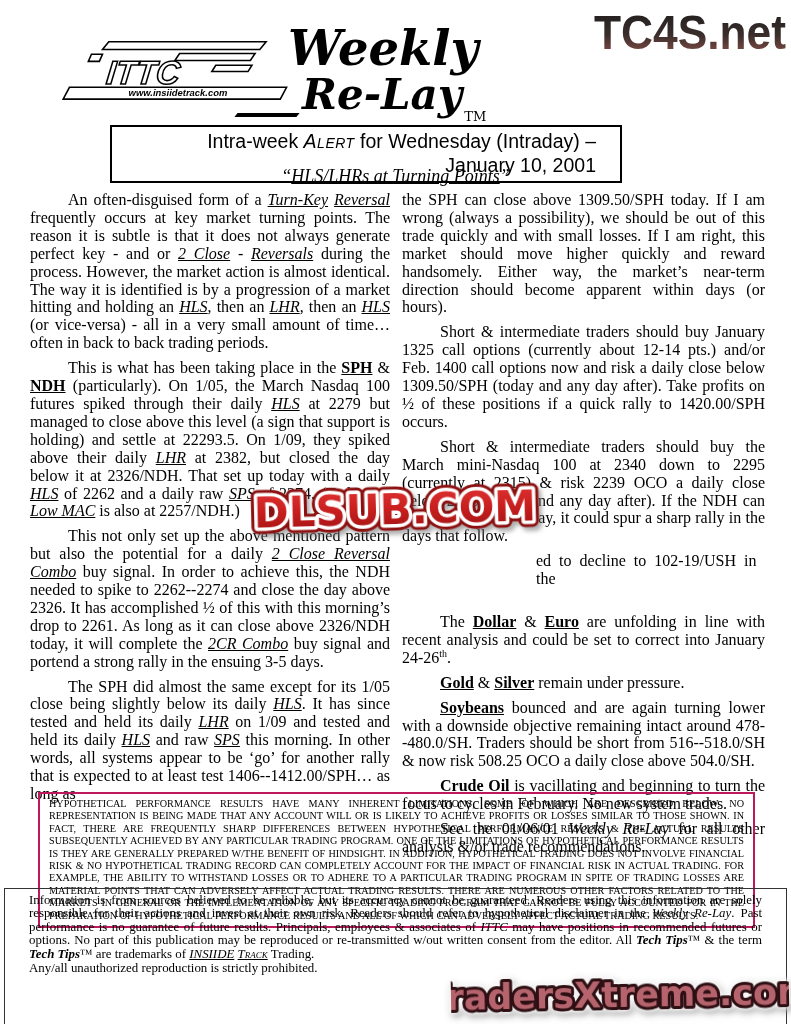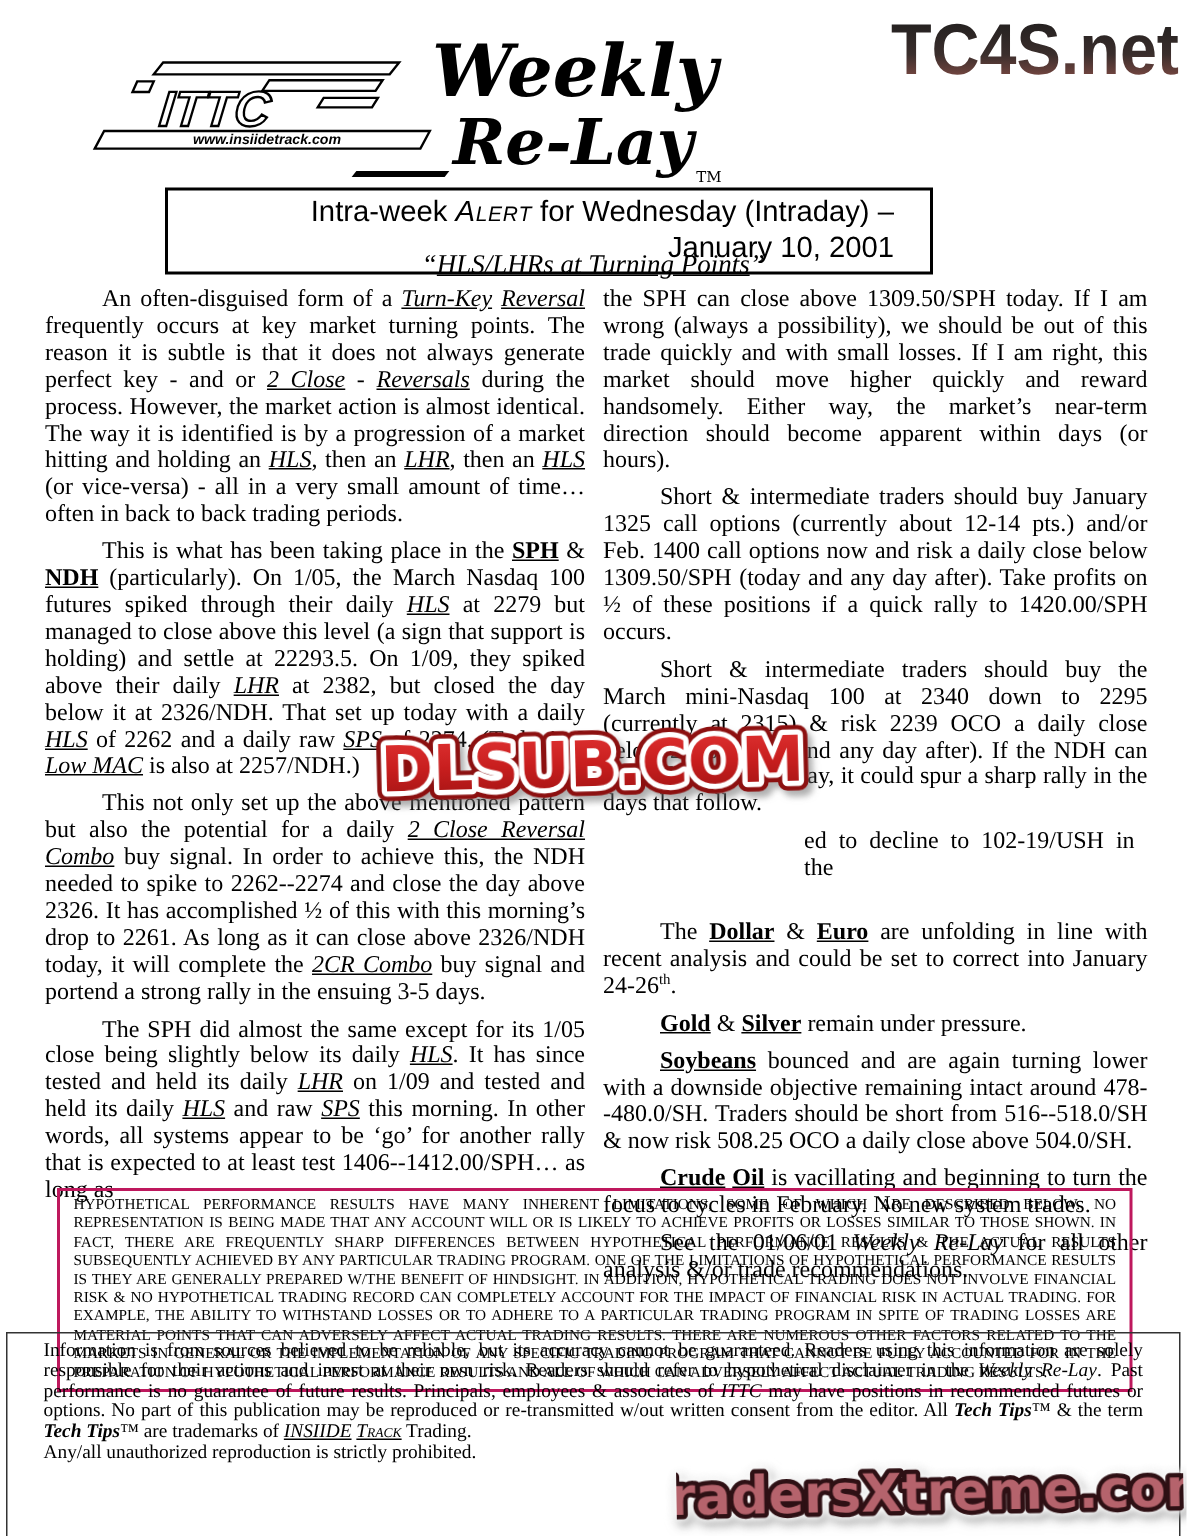--- a/index.html
+++ b/index.html
@@ -8,21 +8,21 @@
   .page{position:absolute;inset:0;background:#fff;}
 
   
   .ittc-logo{position:absolute;left:60px;top:30px;}
   .brand{position:absolute;left:288px;top:24px;font-family:"DejaVu Serif",serif;
          font-weight:bold;font-style:italic;line-height:1;}
   .brand .w1{display:block;font-size:48px;}
   .brand .w2{display:block;font-size:42px;margin-left:14px;margin-top:2px;position:relative;}
   .brand .w2::before{content:"";position:absolute;left:-66px;bottom:6px;width:62px;height:4px;
          background:#000;transform:skewX(-38deg);}
-  .brand .tm{font-size:10px;font-style:normal;font-weight:normal;vertical-align:-12px;margin-left:2px;}
+  .brand .tm{font-size:13px;font-style:normal;font-weight:normal;vertical-align:-12px;margin-left:2px;}
   .tc4s{position:absolute;right:2px;top:4px;}
 
   
   .title-box{position:absolute;left:110px;top:125px;width:512px;box-sizing:border-box;
              border:2px solid #000;padding:2px 24px 4px;text-align:right;
              font-family:"Liberation Sans",sans-serif;font-size:19.5px;line-height:24px;}
   .headline{position:absolute;left:0;top:166px;width:100%;text-align:center;
             font-weight:normal;font-style:italic;font-size:18px;}
 
   

